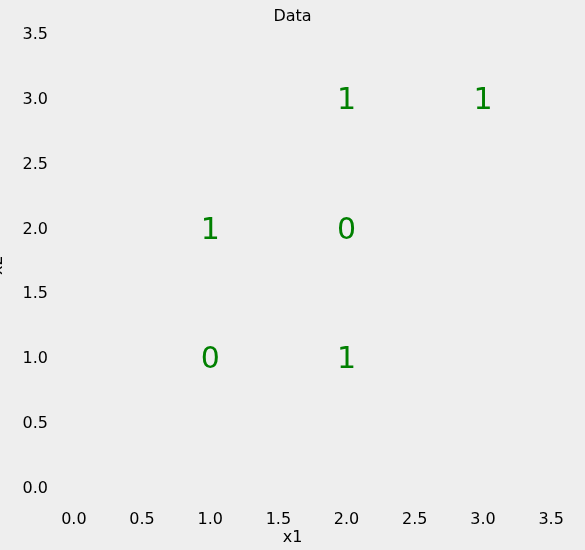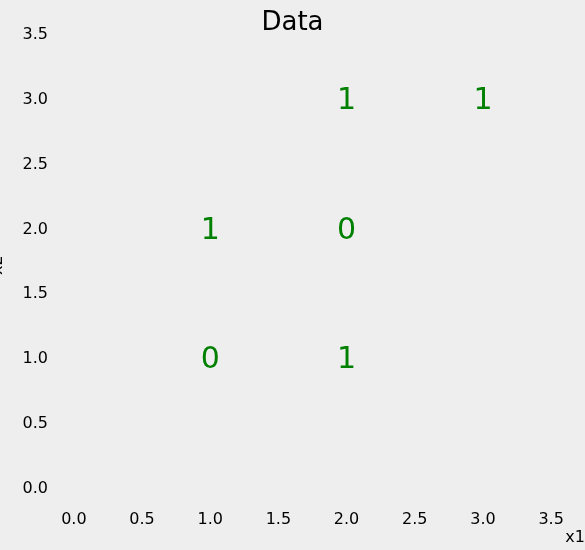--- a/index.html
+++ b/index.html
@@ -23,29 +23,29 @@
     top: 10px;
     width: 525px;
     height: 500px;
   }
   .title {
     position: absolute;
     top: 6px;
     left: 0;
     width: 100%;
     text-align: center;
-    font-size: 26px;
+    font-size: 16px;
     color: #000;
   }
   .xlabel {
     position: absolute;
     bottom: 4px;
     left: 0;
     width: 100%;
-    text-align: right;
+    text-align: center;
     font-size: 16px;
     color: #000;
   }
   .ylabel {
     position: absolute;
     left: -4px;
     top: 50%;
     transform: translateY(-50%) rotate(-90deg);
     transform-origin: left center;
     font-size: 16px;

